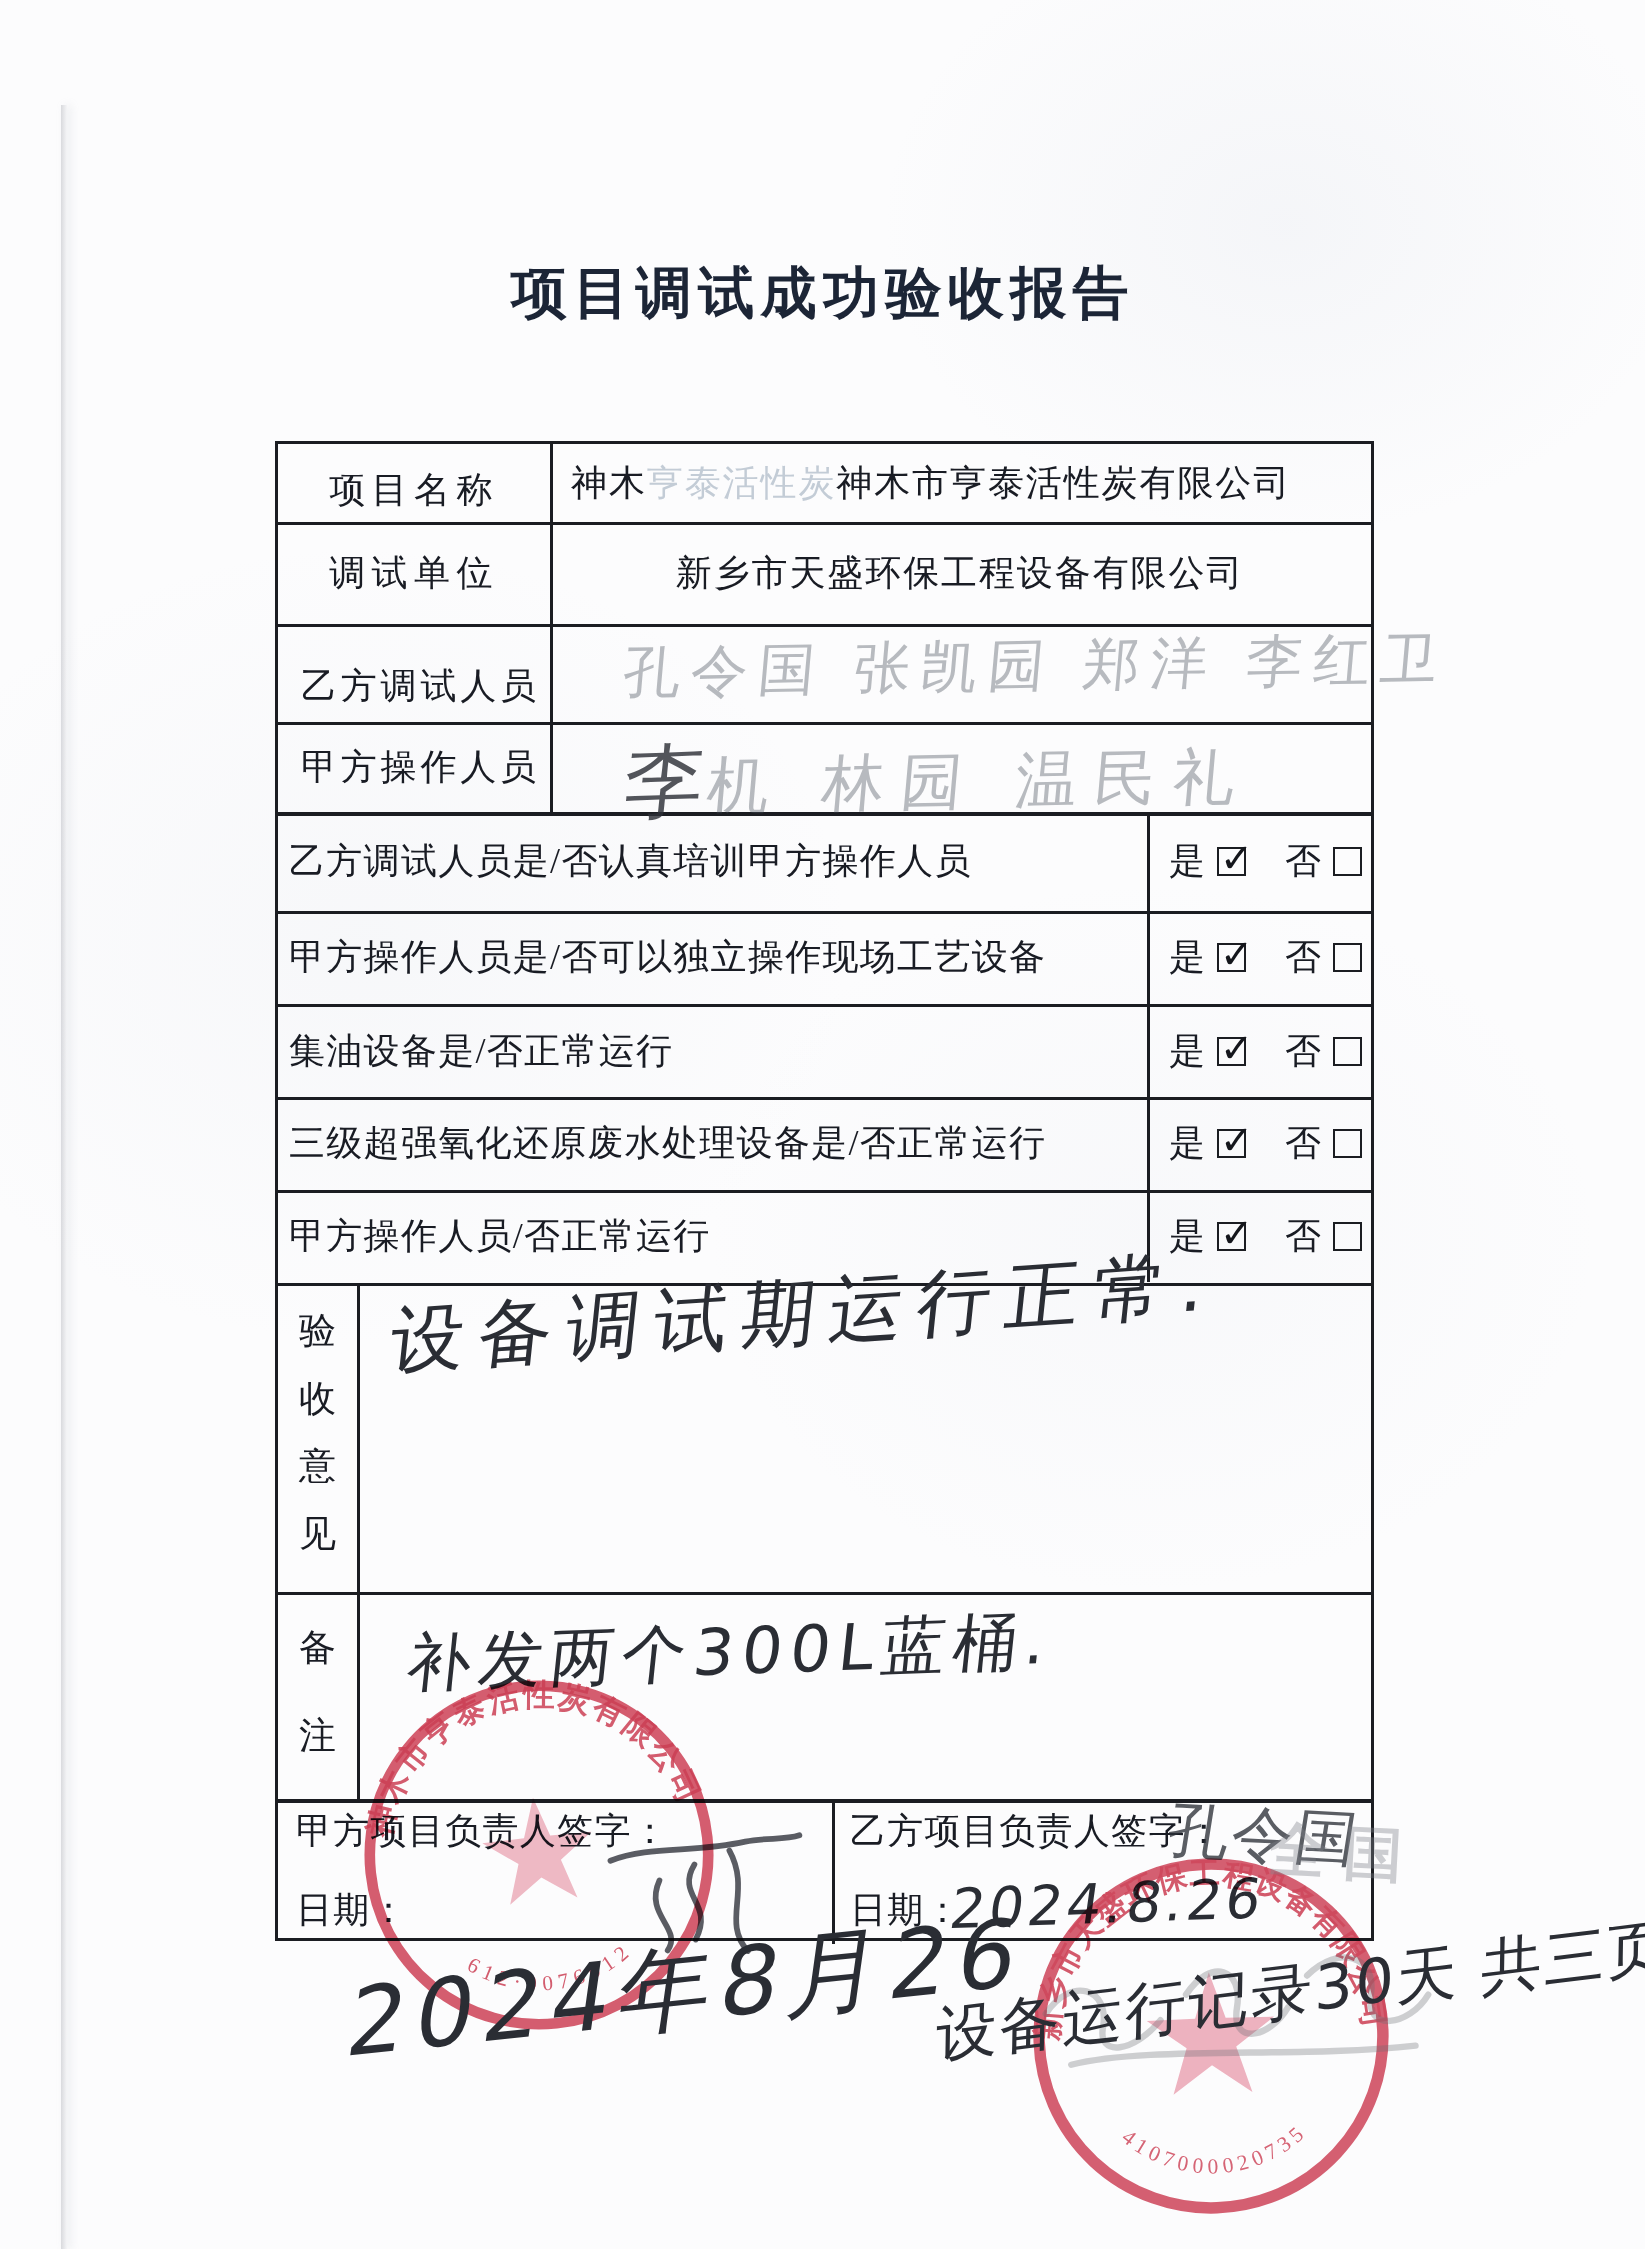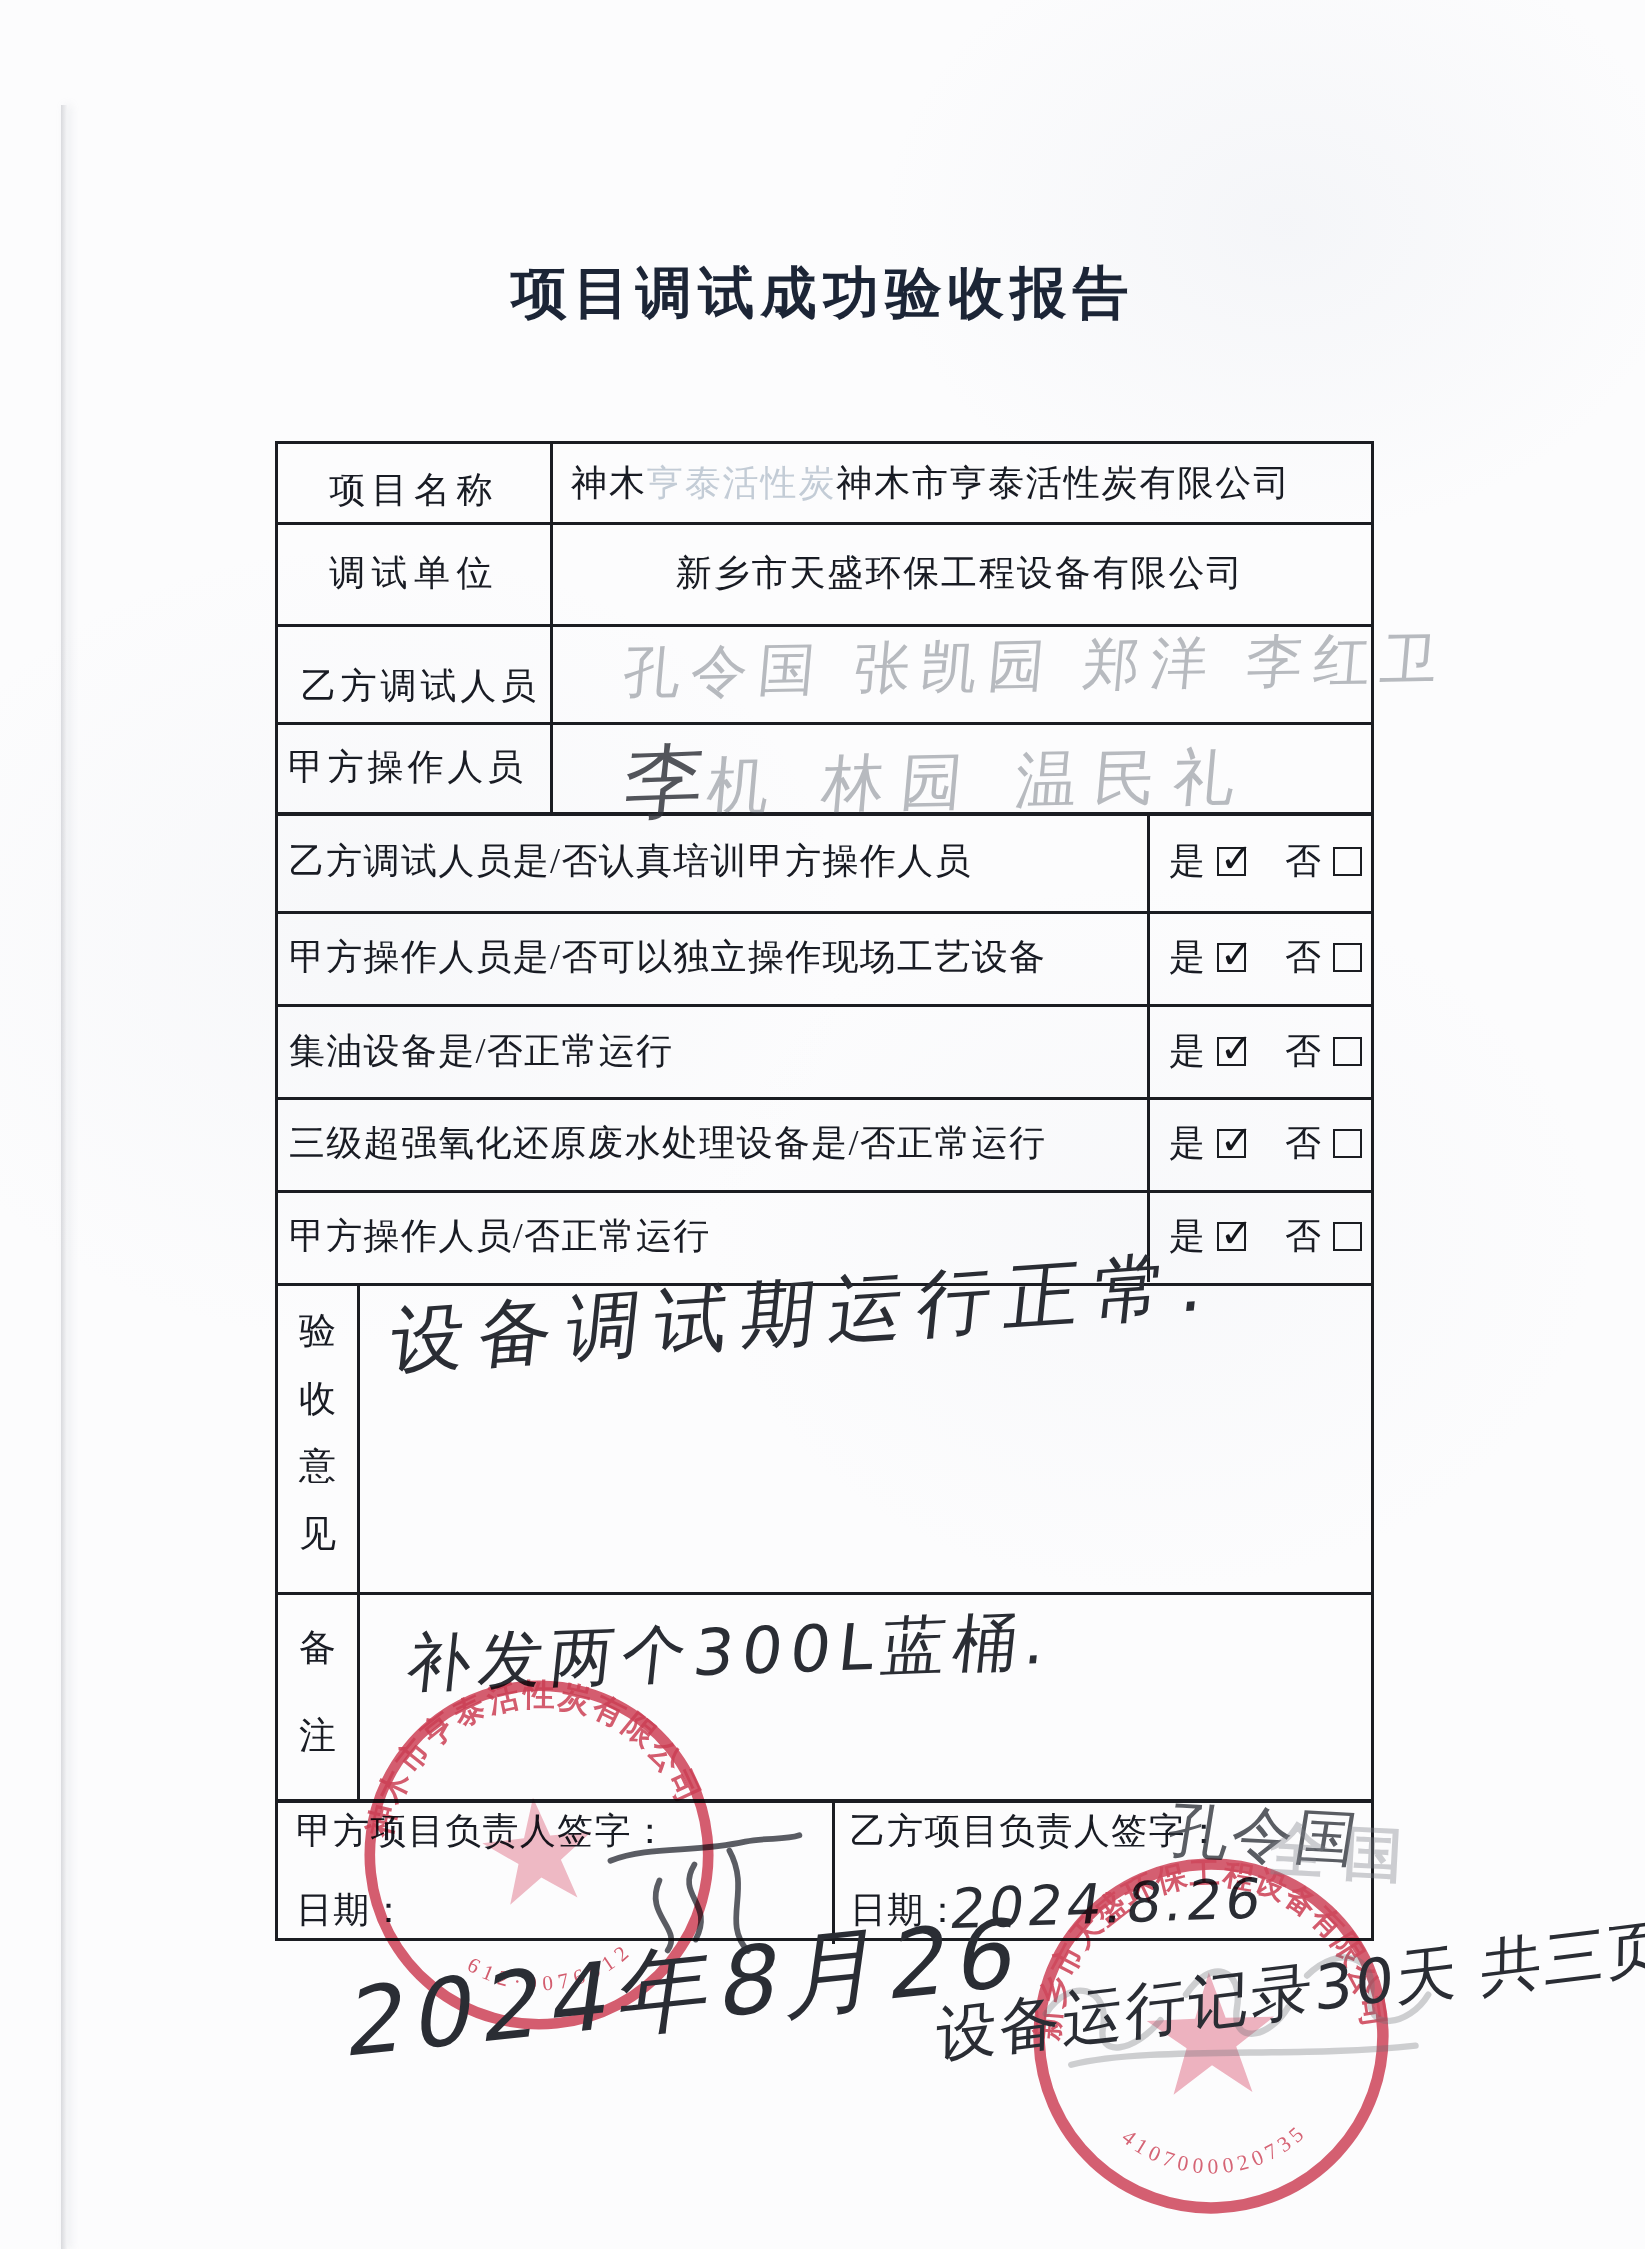--- a/index.html
+++ b/index.html
@@ -93,21 +93,21 @@
     <div class="cell-value" style="left:293px;top:0;height:78px">
       <span>神木</span>
       <span class="faint-print">亨泰活性炭</span>
       <span>神木市亨泰活性炭有限公司</span>
     </div>
 
     <div class="cell-label center" style="left:0;top:78px;width:272px;height:102px;letter-spacing:6.4px">调试单位</div>
     <div class="cell-value center" style="left:272px;top:78px;width:820px;height:102px;justify-content:center">新乡市天盛环保工程设备有限公司</div>
 
     <div class="cell-label" style="left:23px;top:180px;height:124px">乙方调试人员</div>
-    <div class="cell-label" style="left:10px;top:278px;height:91px">甲方操作人员</div>
+    <div class="cell-label" style="left:23px;top:278px;height:91px">甲方操作人员</div>
 
     <div class="hw ink-faint" style="left:349px;top:191px;font-size:57px;letter-spacing:10.2px;transform:rotate(-1deg) skewX(-6deg)">孔令国 张凯园 郑洋 李红卫</div>
     <div class="hw" style="left:352px;top:286px;font-size:80px;color:rgba(45,48,55,0.82);transform:rotate(-2deg) skewX(-8deg)">李</div>
     <div class="hw ink-faint" style="left:433px;top:300px;font-size:62px;letter-spacing:16.6px;transform:rotate(-1deg) skewX(-6deg)">机 林园 温民礼</div>
 
     <div class="row-check-q" style="top:368px;height:99px">乙方调试人员是/否认真培训甲方操作人员</div>
     <div class="yn" style="top:368px;height:99px">
       <span>是</span>
         <span class="cb">
           <span class="tick">✓</span>

